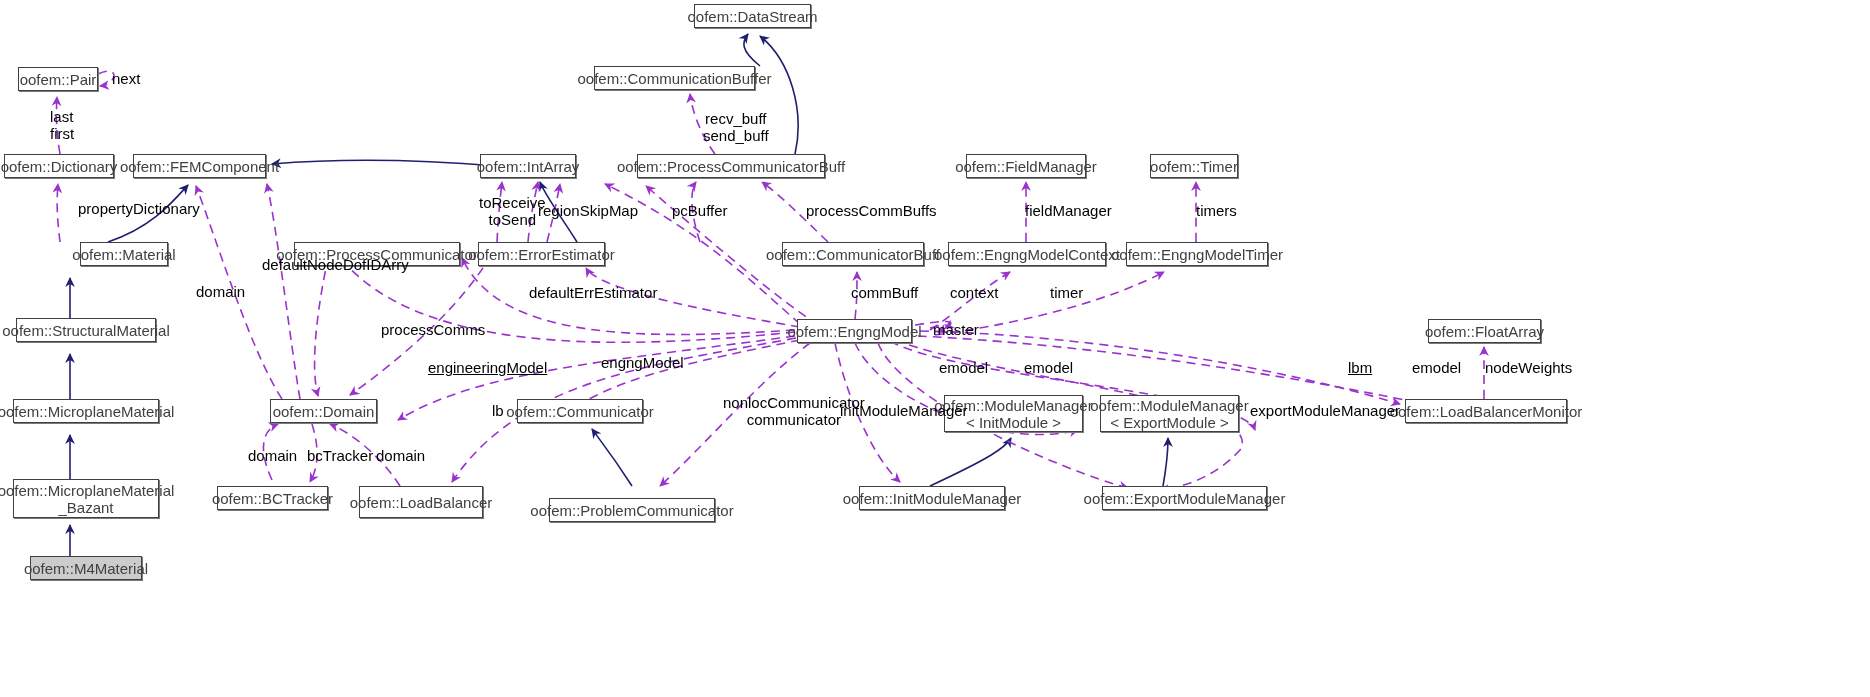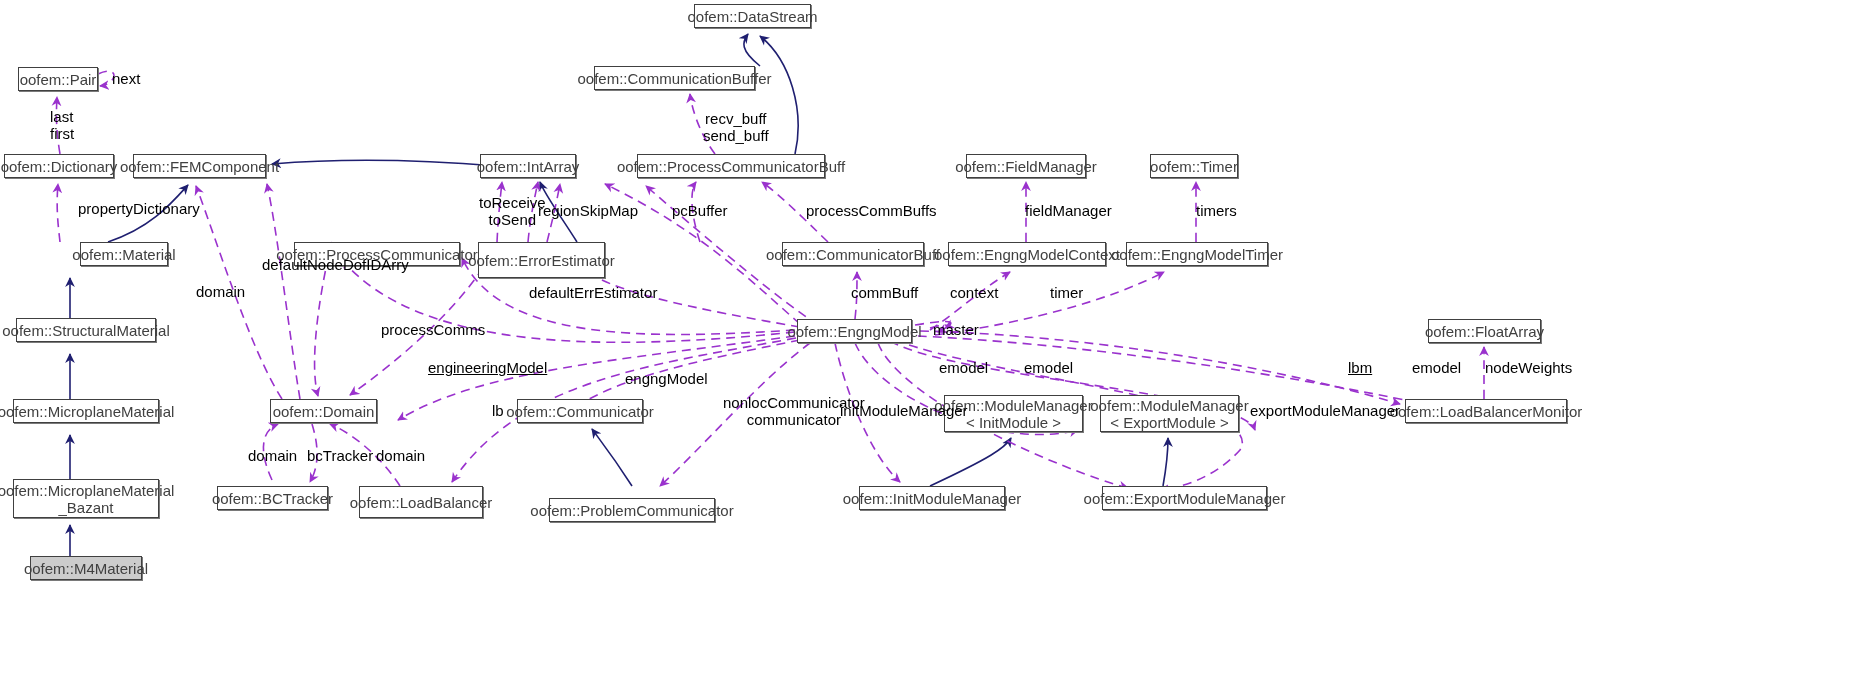--- a/index.html
+++ b/index.html
@@ -128,21 +128,21 @@
   <div class="node highlight" style="left:30px;top:556px;width:112px;height:24px;">oofem::M4Material</div>
 
   <div class="node" style="left:694px;top:4px;width:117px;height:24px;">oofem::DataStream</div>
   <div class="node" style="left:594px;top:66px;width:161px;height:24px;">oofem::CommunicationBuffer</div>
   <div class="node" style="left:480px;top:154px;width:96px;height:24px;">oofem::IntArray</div>
   <div class="node" style="left:637px;top:154px;width:188px;height:24px;">oofem::ProcessCommunicatorBuff</div>
   <div class="node" style="left:966px;top:154px;width:120px;height:24px;">oofem::FieldManager</div>
   <div class="node" style="left:1150px;top:154px;width:88px;height:24px;">oofem::Timer</div>
 
   <div class="node" style="left:294px;top:242px;width:166px;height:24px;">oofem::ProcessCommunicator</div>
-  <div class="node" style="left:478px;top:242px;width:127px;height:36px;">oofem::ErrorEstimator</div>
+  <div class="node" style="left:478px;top:242px;width:127px;height:24px;">oofem::ErrorEstimator</div>
   <div class="node" style="left:782px;top:242px;width:142px;height:24px;">oofem::CommunicatorBuff</div>
   <div class="node" style="left:948px;top:242px;width:158px;height:24px;">oofem::EngngModelContext</div>
   <div class="node" style="left:1126px;top:242px;width:142px;height:24px;">oofem::EngngModelTimer</div>
 
   <div class="node" style="left:797px;top:319px;width:115px;height:24px;">oofem::EngngModel</div>
   <div class="node" style="left:1428px;top:319px;width:113px;height:24px;">oofem::FloatArray</div>
 
   <div class="node" style="left:270px;top:399px;width:107px;height:24px;">oofem::Domain</div>
   <div class="node" style="left:517px;top:399px;width:126px;height:24px;">oofem::Communicator</div>
   <div class="node" style="left:944px;top:395px;width:139px;height:37px;">oofem::ModuleManager
@@ -172,21 +172,21 @@
   <div class="elabel la" style="left:806px;top:202px;">processCommBuffs</div>
   <div class="elabel la" style="left:1025px;top:202px;">fieldManager</div>
   <div class="elabel la" style="left:1196px;top:202px;">timers</div>
   <div class="elabel la" style="left:529px;top:284px;">defaultErrEstimator</div>
   <div class="elabel la" style="left:851px;top:284px;">commBuff</div>
   <div class="elabel la" style="left:950px;top:284px;">context</div>
   <div class="elabel la" style="left:1050px;top:284px;">timer</div>
   <div class="elabel la" style="left:381px;top:321px;">processComms</div>
   <div class="elabel la" style="left:933px;top:321px;">master</div>
   <div class="elabel la" style="left:428px;top:359px;text-decoration:underline;">engineeringModel</div>
-  <div class="elabel la" style="left:601px;top:370px;margin-left:24px;">engngModel</div>
+  <div class="elabel la" style="left:601px;top:354px;">engngModel</div>
   <div class="elabel la" style="left:939px;top:359px;">emodel</div>
   <div class="elabel la" style="left:1024px;top:359px;">emodel</div>
   <div class="elabel la" style="left:1348px;top:359px;text-decoration:underline;">lbm</div>
   <div class="elabel la" style="left:1412px;top:359px;">emodel</div>
   <div class="elabel la" style="left:1485px;top:359px;">nodeWeights</div>
   <div class="elabel la" style="left:492px;top:402px;">lb</div>
   <div class="elabel" style="left:723px;top:394px;">nonlocCommunicator
 communicator</div>
   <div class="elabel la" style="left:840px;top:402px;">initModuleManager</div>
   <div class="elabel la" style="left:1250px;top:402px;">exportModuleManager</div>

